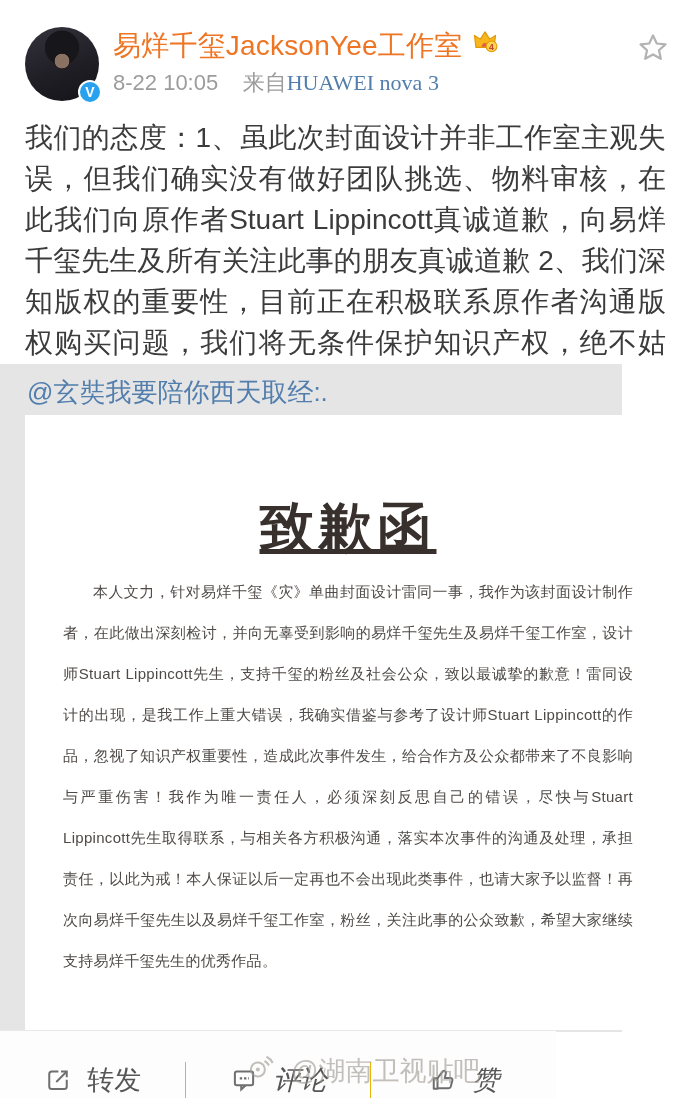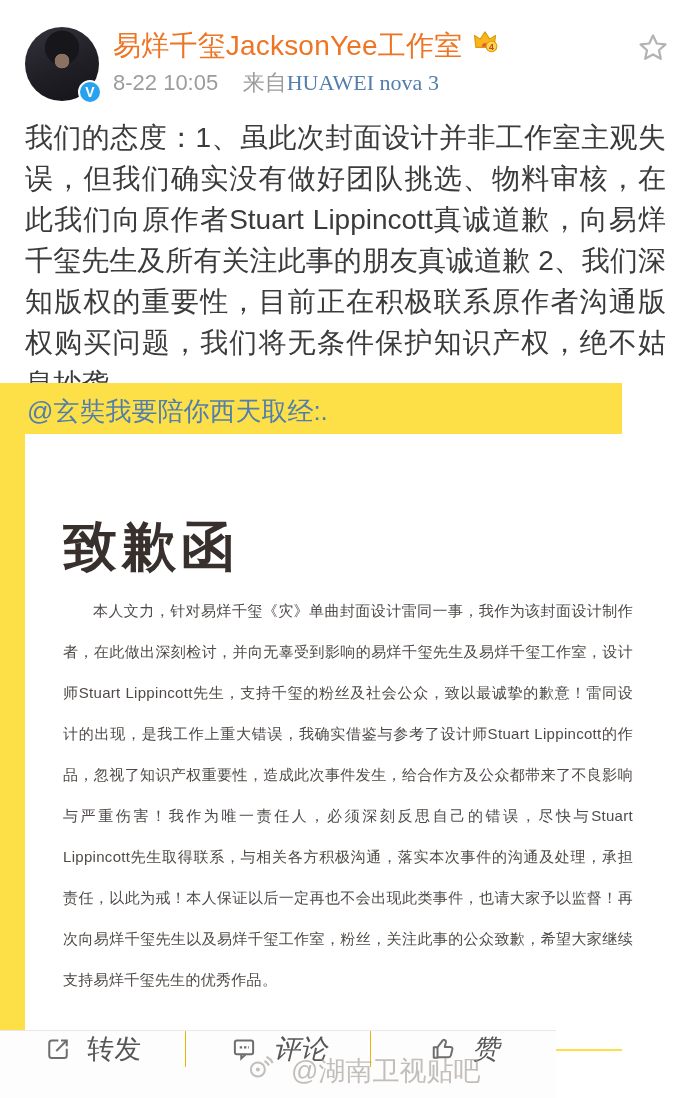--- a/index.html
+++ b/index.html
@@ -31,40 +31,40 @@
   .meta-source { color:#527ead;font-family:Liberation Serif, serif; }
   .star-btn { position:absolute; right:0; top:2px; width:38px; height:38px; display:flex; align-items:center; justify-content:center; }
 
   
   .post-content {
     position:absolute; top:117px; left:25px; width:641px;
     font-size:28px; line-height:41px; color:#3b3b3b; text-align:justify;
   }
 
   
-  .quote { position:absolute; top:383px; left:0; width:622px; height:668px; background:#fde047; }
+  .quote { position:absolute; top:364px; left:0; width:622px; height:668px; background:#e5e5e5; }
   .mention { display:block; margin:11px 25px 0 27px; font-size:26px; color:#527ead; line-height:34px; }
   .letter {
     position:absolute; top:51px; left:25px; width:643px; height:615px; background:#ffffff;
     overflow:hidden; padding:80px 35px 0 38px;
   }
   .letter-title {
-    text-align:left; font-size:54px; line-height:64px; font-weight:bold;
-    color:#37302c; letter-spacing:5px;
+    text-align:center; font-size:54px; line-height:64px; font-weight:bold;
+    color:#37302c; letter-spacing:5px;text-decoration:underline;
   }
   .letter-salutation { margin-top:66px; font-size:15px; line-height:22px; color:#4f4a47; }
   .letter-body {
     margin-top:12px; font-size:15px; line-height:41px; color:#4f4a47;
     text-indent:2em; text-align:justify; letter-spacing:0.3px;
   }
 
   
   .action-bar {
     position:absolute; left:0; bottom:0; width:556px; height:68px; background:#fdfdfd;
-    border-top:1px solid #e9e9e9; display:flex; align-items:flex-start;
+    border-top:1px solid #e9e9e9; display:flex; align-items:flex-end;
   }
   .action-item {
     flex:1 1 0; display:flex; align-items:center; justify-content:center; gap:14px;
     color:#565656; font-size:27px; position:relative;
   }
   .action-item + .action-item { border-left:1px solid #eab308;font-style:italic; }
   .action-icon { display:inline-flex; }
 
   
   .watermark {

